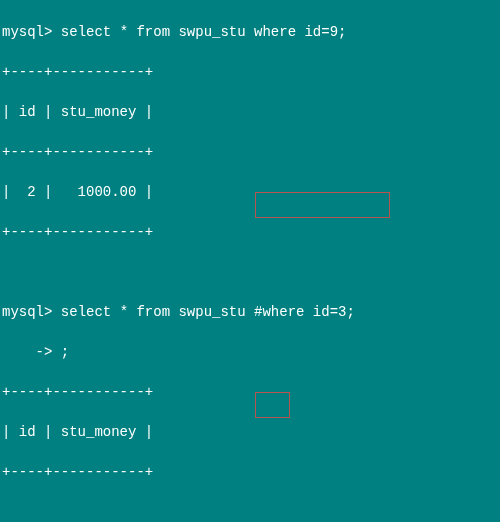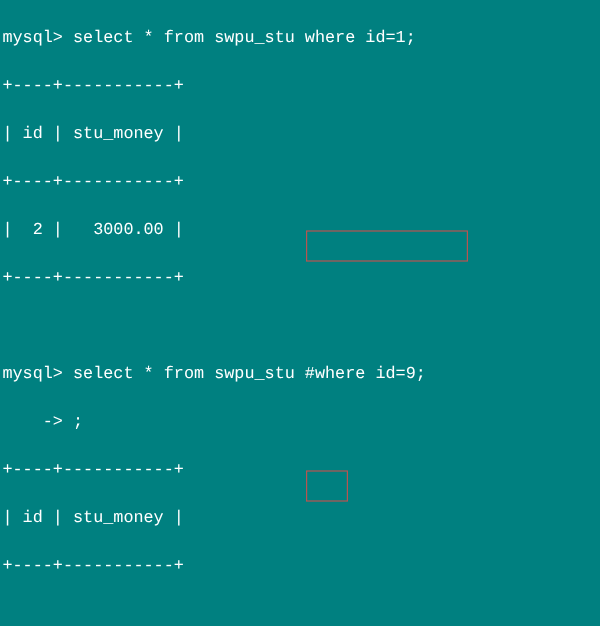--- a/index.html
+++ b/index.html
@@ -23,28 +23,28 @@
   .hlbox {
     position: absolute;
     border: 1px solid #b85450;
     pointer-events: none;
   }
 </style>
 </head>
 <body>
 
 <div class="terminal">
-<span class="line"><span>mysql&gt;</span> <span>select * from swpu_stu where id=1;</span></span>
+<span class="line"><span>mysql&gt;</span> <span>select * from swpu_stu where id=9;</span></span>
 <span class="line">+----+-----------+</span>
 <span class="line">| id | stu_money |</span>
 <span class="line">+----+-----------+</span>
-<span class="line">|  2 |   3000.00 |</span>
+<span class="line">|  2 |   1000.00 |</span>
 <span class="line">+----+-----------+</span>
 <span class="line"> </span>
-<span class="line"><span>mysql&gt;</span> <span>select * from swpu_stu #where id=9;</span></span>
+<span class="line"><span>mysql&gt;</span> <span>select * from swpu_stu #where id=3;</span></span>
 <span class="line"><span>    -&gt;</span> <span>;</span></span>
 <span class="line">+----+-----------+</span>
 <span class="line">| id | stu_money |</span>
 <span class="line">+----+-----------+</span>
 
 
 
 
 
 

